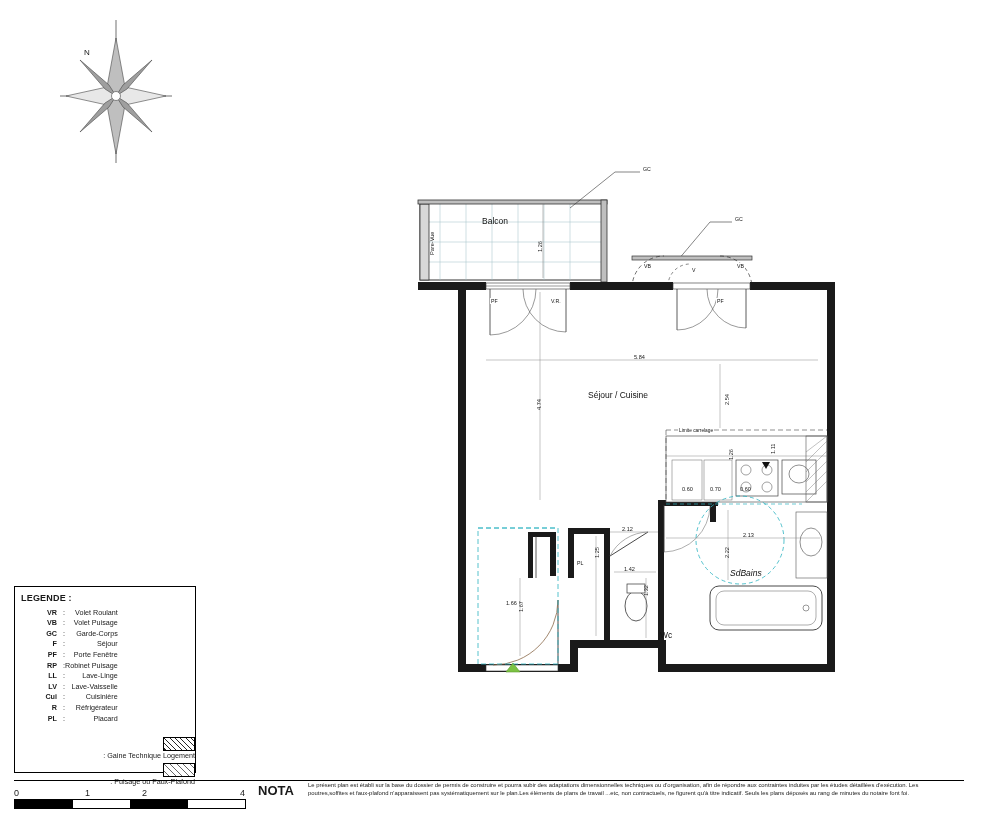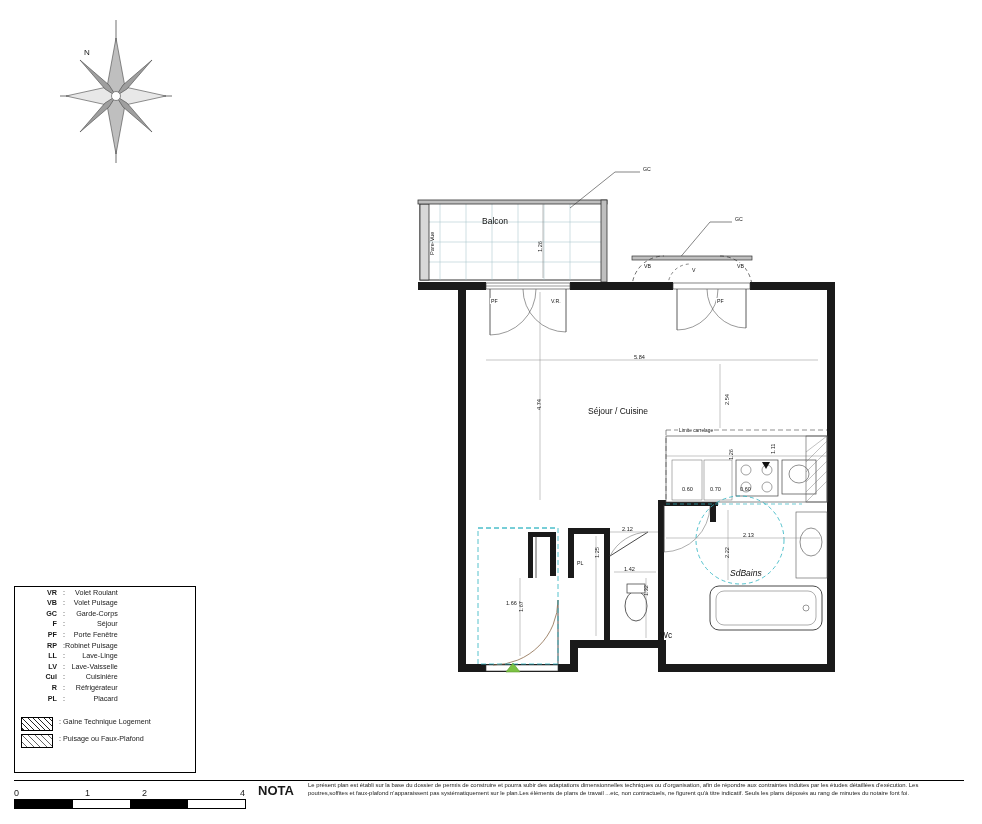--- a/index.html
+++ b/index.html
@@ -18,21 +18,21 @@
   
   #legend{
     left:14px;top:586px;width:180px;height:185px;
     border:1px solid #000;background:#fff;
   }
   #legend .title{font-size:9px;font-weight:bold;padding:6px 0 4px 6px;letter-spacing:.2px;}
   #legend table{border-collapse:collapse;margin-left:6px;text-align:right;}
   #legend td{font-size:7.2px;padding:0.6px 0;line-height:9.4px;vertical-align:top;}
   #legend td.k{width:36px;font-weight:bold;}
   #legend td.s{width:8px;}
-  #legend .sym-row{display:flex;align-items:flex-start;margin:3px 0 0 6px;}
+  #legend .sym-row{display:flex;align-items:flex-end;margin:3px 0 0 6px;flex-direction:column;}
   #legend .sym-row .lbl{font-size:7.2px;margin-left:6px;}
   .sym-box{width:30px;height:12px;border:1px solid #000;background:#fff;position:relative;overflow:hidden;}
   .sym-gtl::after{
     content:"";position:absolute;left:-6px;top:-6px;width:46px;height:26px;
     background:repeating-linear-gradient(45deg,transparent 0 3px,#000 3px 3.8px);
     opacity:.85;
   }
   .sym-sof::after{
     content:"";position:absolute;left:-6px;top:-6px;width:46px;height:26px;
     background:repeating-linear-gradient(45deg,transparent 0 4px,#000 4px 4.6px);
@@ -81,20 +81,21 @@
         <polygon points="-36,36 -7,11 0,0 -11,7" fill="#9f9f9f" stroke="#444" stroke-width="0.6"></polygon>
         <polygon points="36,36 7,11 0,0 11,7" fill="#9f9f9f" stroke="#444" stroke-width="0.6"></polygon>
         <circle cx="0" cy="0" r="4.5" fill="#fff" stroke="#444" stroke-width="0.6"></circle>
       </g>
     </g>
   </svg>
   <div class="nlabel">N</div>
 </div>
 
 <div class="abs" id="legend">
+  <div class="title">LEGENDE :</div>
   <table>
     <tbody>
         <tr>
           <td class="k">VR</td>
           <td class="s">:</td>
           <td>Volet Roulant</td>
         </tr>
     <tr>
           <td class="k">VB</td>
           <td class="s">:</td>
@@ -361,21 +362,21 @@
       <line x1="256" y1="378" x2="410" y2="378"></line>
       <line x1="318" y1="350" x2="318" y2="420"></line>
       <line x1="204" y1="412" x2="246" y2="412"></line>
       <line x1="236" y1="418" x2="236" y2="478"></line>
       <line x1="186" y1="376" x2="186" y2="476"></line>
       <line x1="110" y1="418" x2="110" y2="496"></line>
     </g>
   </svg>
 
   <div class="room-label" style="left:72px;top:56px;">Balcon</div>
-  <div class="room-label" style="left:178px;top:230px;margin-top:16px;">Séjour / Cuisine</div>
+  <div class="room-label" style="left:178px;top:230px;">Séjour / Cuisine</div>
   <div class="room-label" style="left:320px;top:408px;font-style:italic;">SdBains</div>
   <div class="room-label" style="left:222px;top:470px;margin-left:28px;">Wc</div>
 
   <div class="dimv" style="left:19px;top:95px;">Pare-Vue</div>
   <div class="tag" style="left:268px;top:268px;font-size:4.8px;">Limite carrelage</div>
   <div class="tag" style="left:166px;top:400px;">PL</div>
 
   <div class="tag" style="left:232px;top:6px;">GC</div>
   <div class="tag" style="left:324px;top:56px;">GC</div>
   <div class="tag" style="left:233px;top:103px;">VB</div>

